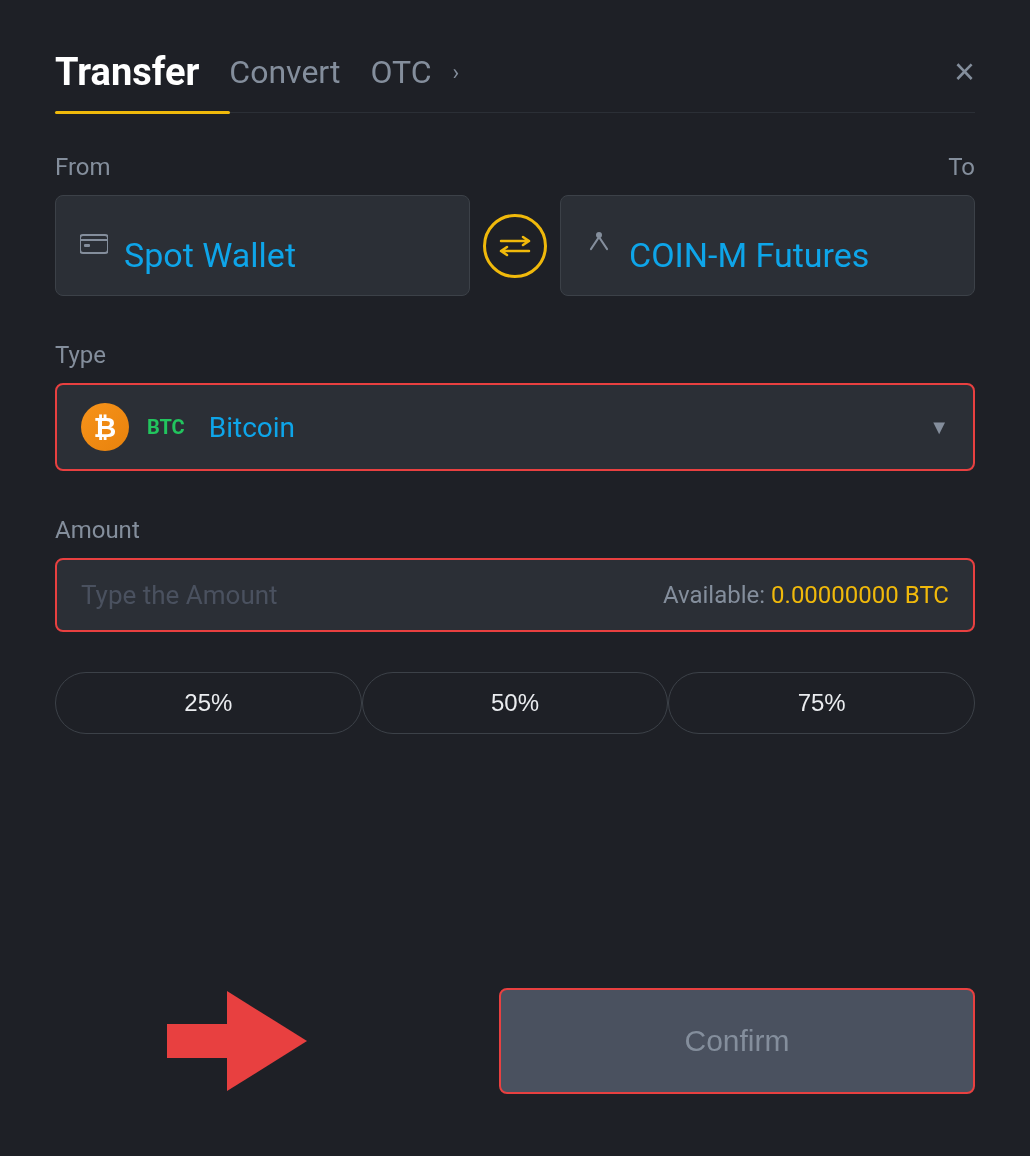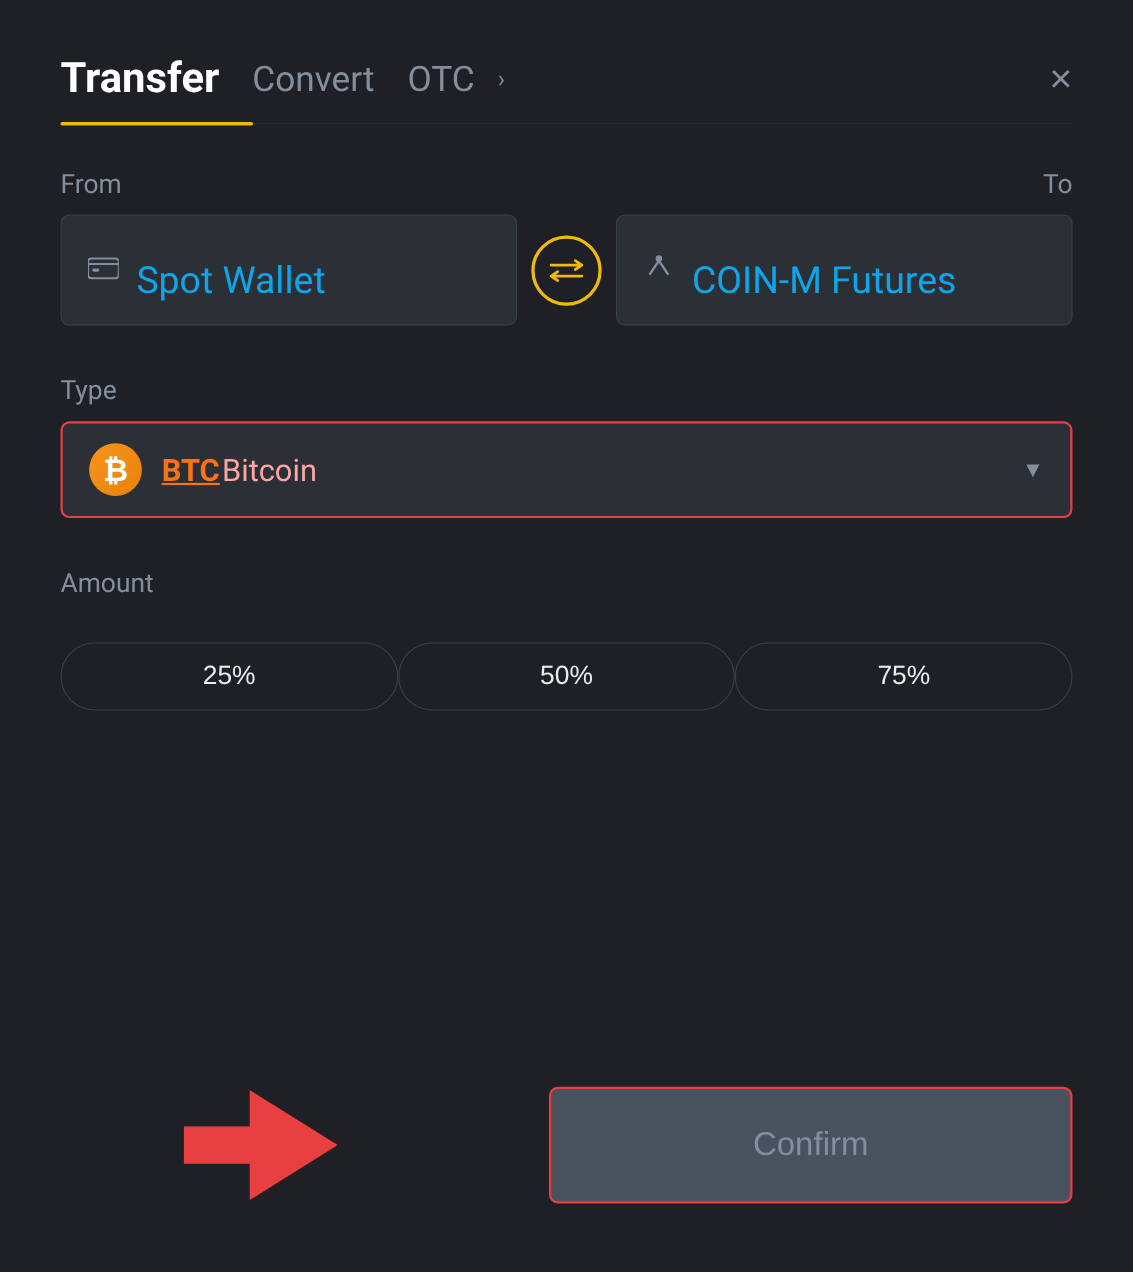--- a/index.html
+++ b/index.html
@@ -208,31 +208,30 @@
       align-items: center;
       justify-content: center;
       font-size: 28px;
       font-weight: 700;
       color: white;
       margin-right: 18px;
       flex-shrink: 0;
     }
 
     .coin-name {
-      font-size: 28px;
+      font-size: 20px;
       font-weight: 700;
-      color: #f97316;
-      text-decoration: underline;
+      color: #22c55e;
     }
 
     .coin-fullname {
       font-size: 28px;
       font-weight: 400;
-      color: #fca5a5;
-      margin-left: 2px;
+      color: #0ea5e9;
+      margin-left: 24px;
     }
 
     .dropdown-arrow {
       position: absolute;
       right: 24px;
       color: #848e9c;
       font-size: 20px;
     }
 
     
@@ -385,20 +384,27 @@
     <div class="coin-select">
       <div class="btc-icon">₿</div>
       <span class="coin-name">BTC</span>
       <span class="coin-fullname">Bitcoin</span>
       <span class="dropdown-arrow">▼</span>
     </div>
   </div>
 
   <div class="amount-section">
     <div class="section-label">Amount</div>
+    <div class="amount-input-box">
+      <span class="amount-placeholder">Type the Amount</span>
+      <span class="amount-available">
+        <span>Available:</span>
+        <span class="available-value">0.00000000 BTC</span>
+      </span>
+    </div>
   </div>
 
   <div class="percent-buttons">
     <button class="percent-btn">25%</button>
     <button class="percent-btn">50%</button>
     <button class="percent-btn">75%</button>
   </div>
 
   <div class="bottom-section">
 

